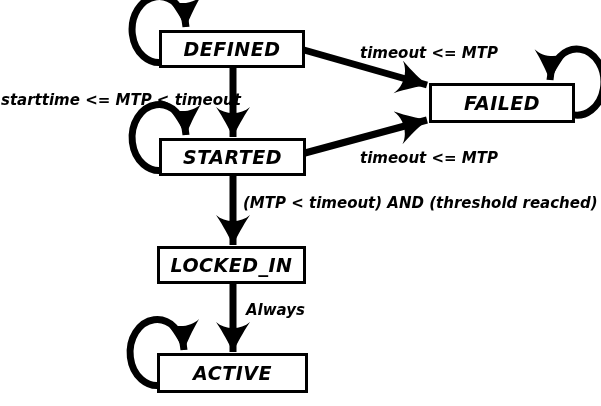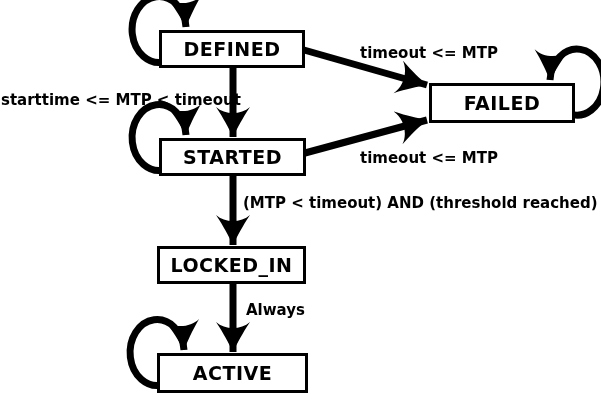--- a/index.html
+++ b/index.html
@@ -7,20 +7,21 @@
     --state-fill:#ffffff;
     --bg:#ffffff;
   }
   html,body{margin:0;padding:0;background:var(--bg);}
   .canvas{
     position:relative;
     width:601px;height:406px;
     background:var(--bg);
     overflow:hidden;
     font-family:"DejaVu Sans","Liberation Sans",sans-serif;
+    font-style:italic;
   }
   svg{display:block;}
   .state-box{
     fill:var(--state-fill);
     stroke:var(--ink);
     stroke-width:3;
   }
   .state-label{
     font-family:"DejaVu Sans","Liberation Sans",sans-serif;
     font-weight:bold;

